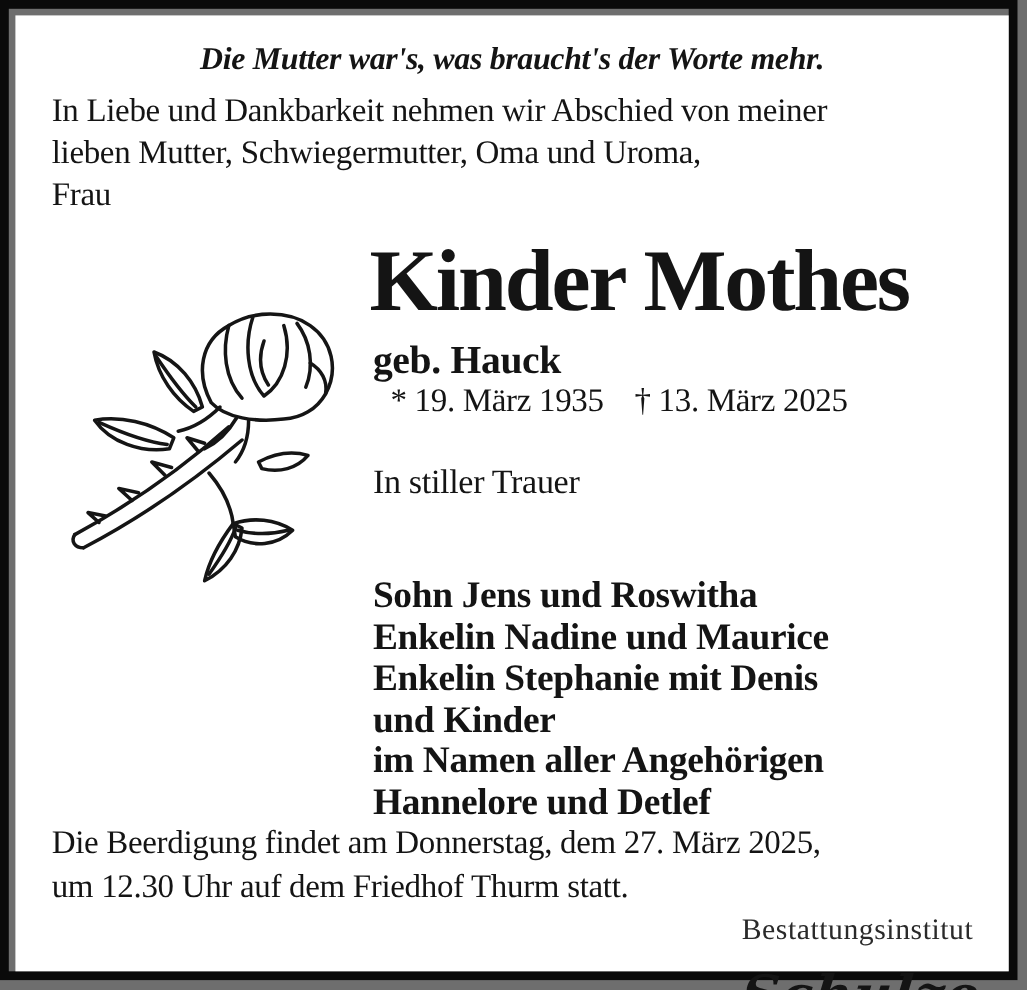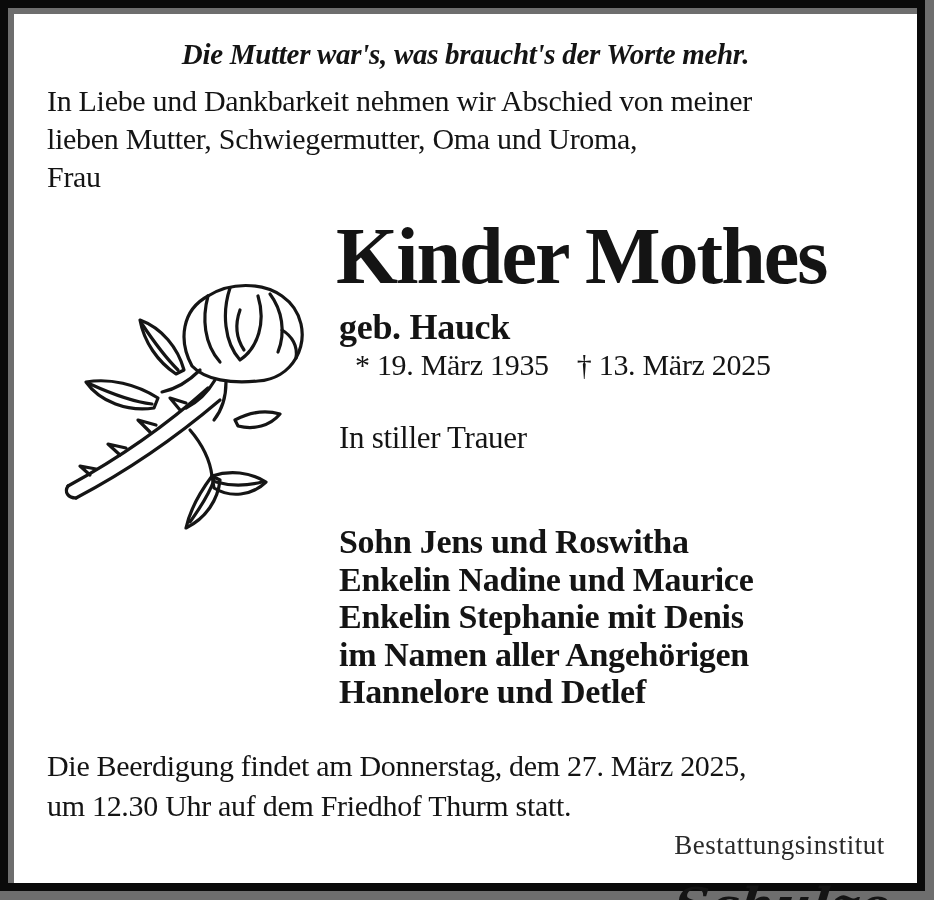--- a/index.html
+++ b/index.html
@@ -147,20 +147,21 @@
       <div class="abs dates">
         <span class="birth">* 19. März 1935</span><span class="death">† 13. März 2025</span>
       </div>
 
       <div class="abs trauer-heading">In stiller Trauer</div>
 
       <div class="abs mourners">
         <div>Sohn Jens und Roswitha</div>
         <div>Enkelin Nadine und Maurice</div>
         <div>Enkelin Stephanie mit Denis</div>
+        <div>und Kinder</div>
         <div>im Namen aller Angehörigen</div>
         <div>Hannelore und Detlef</div>
       </div>
 
       <div class="abs funeral">
         <div>Die Beerdigung findet am Donnerstag, dem 27. März 2025,</div>
         <div>um 12.30 Uhr auf dem Friedhof Thurm statt.</div>
       </div>
 
       <div class="abs undertaker">

